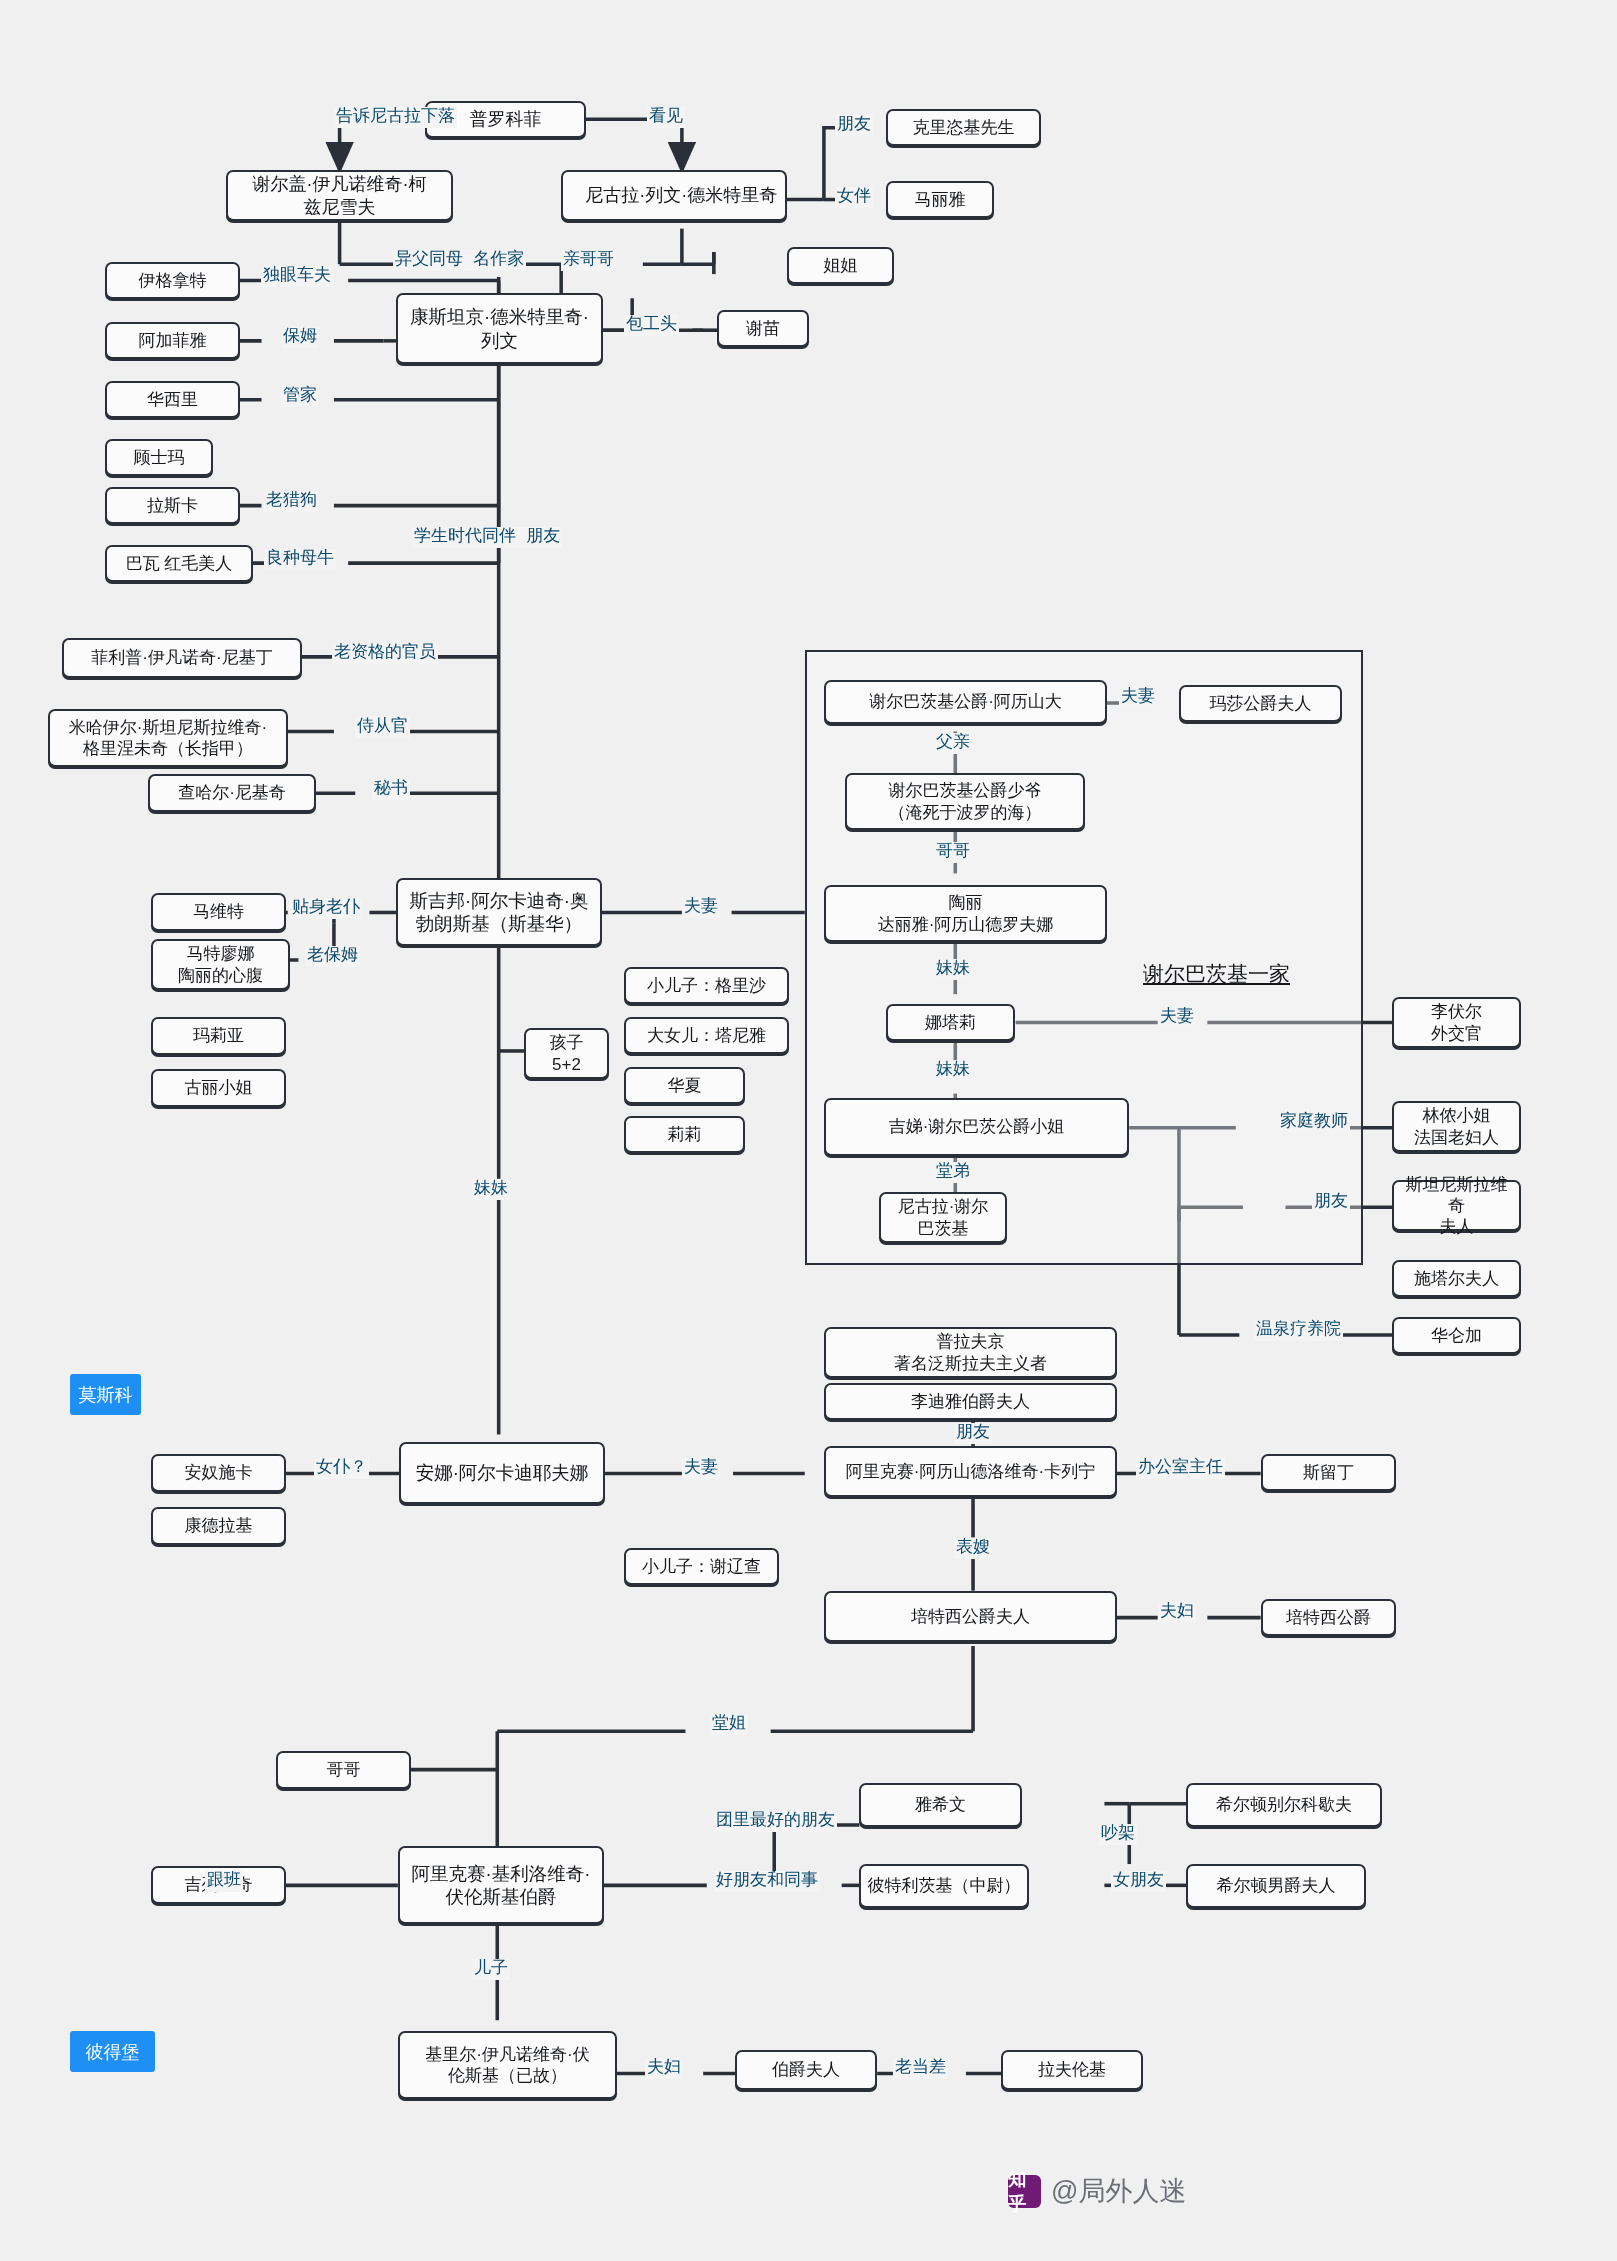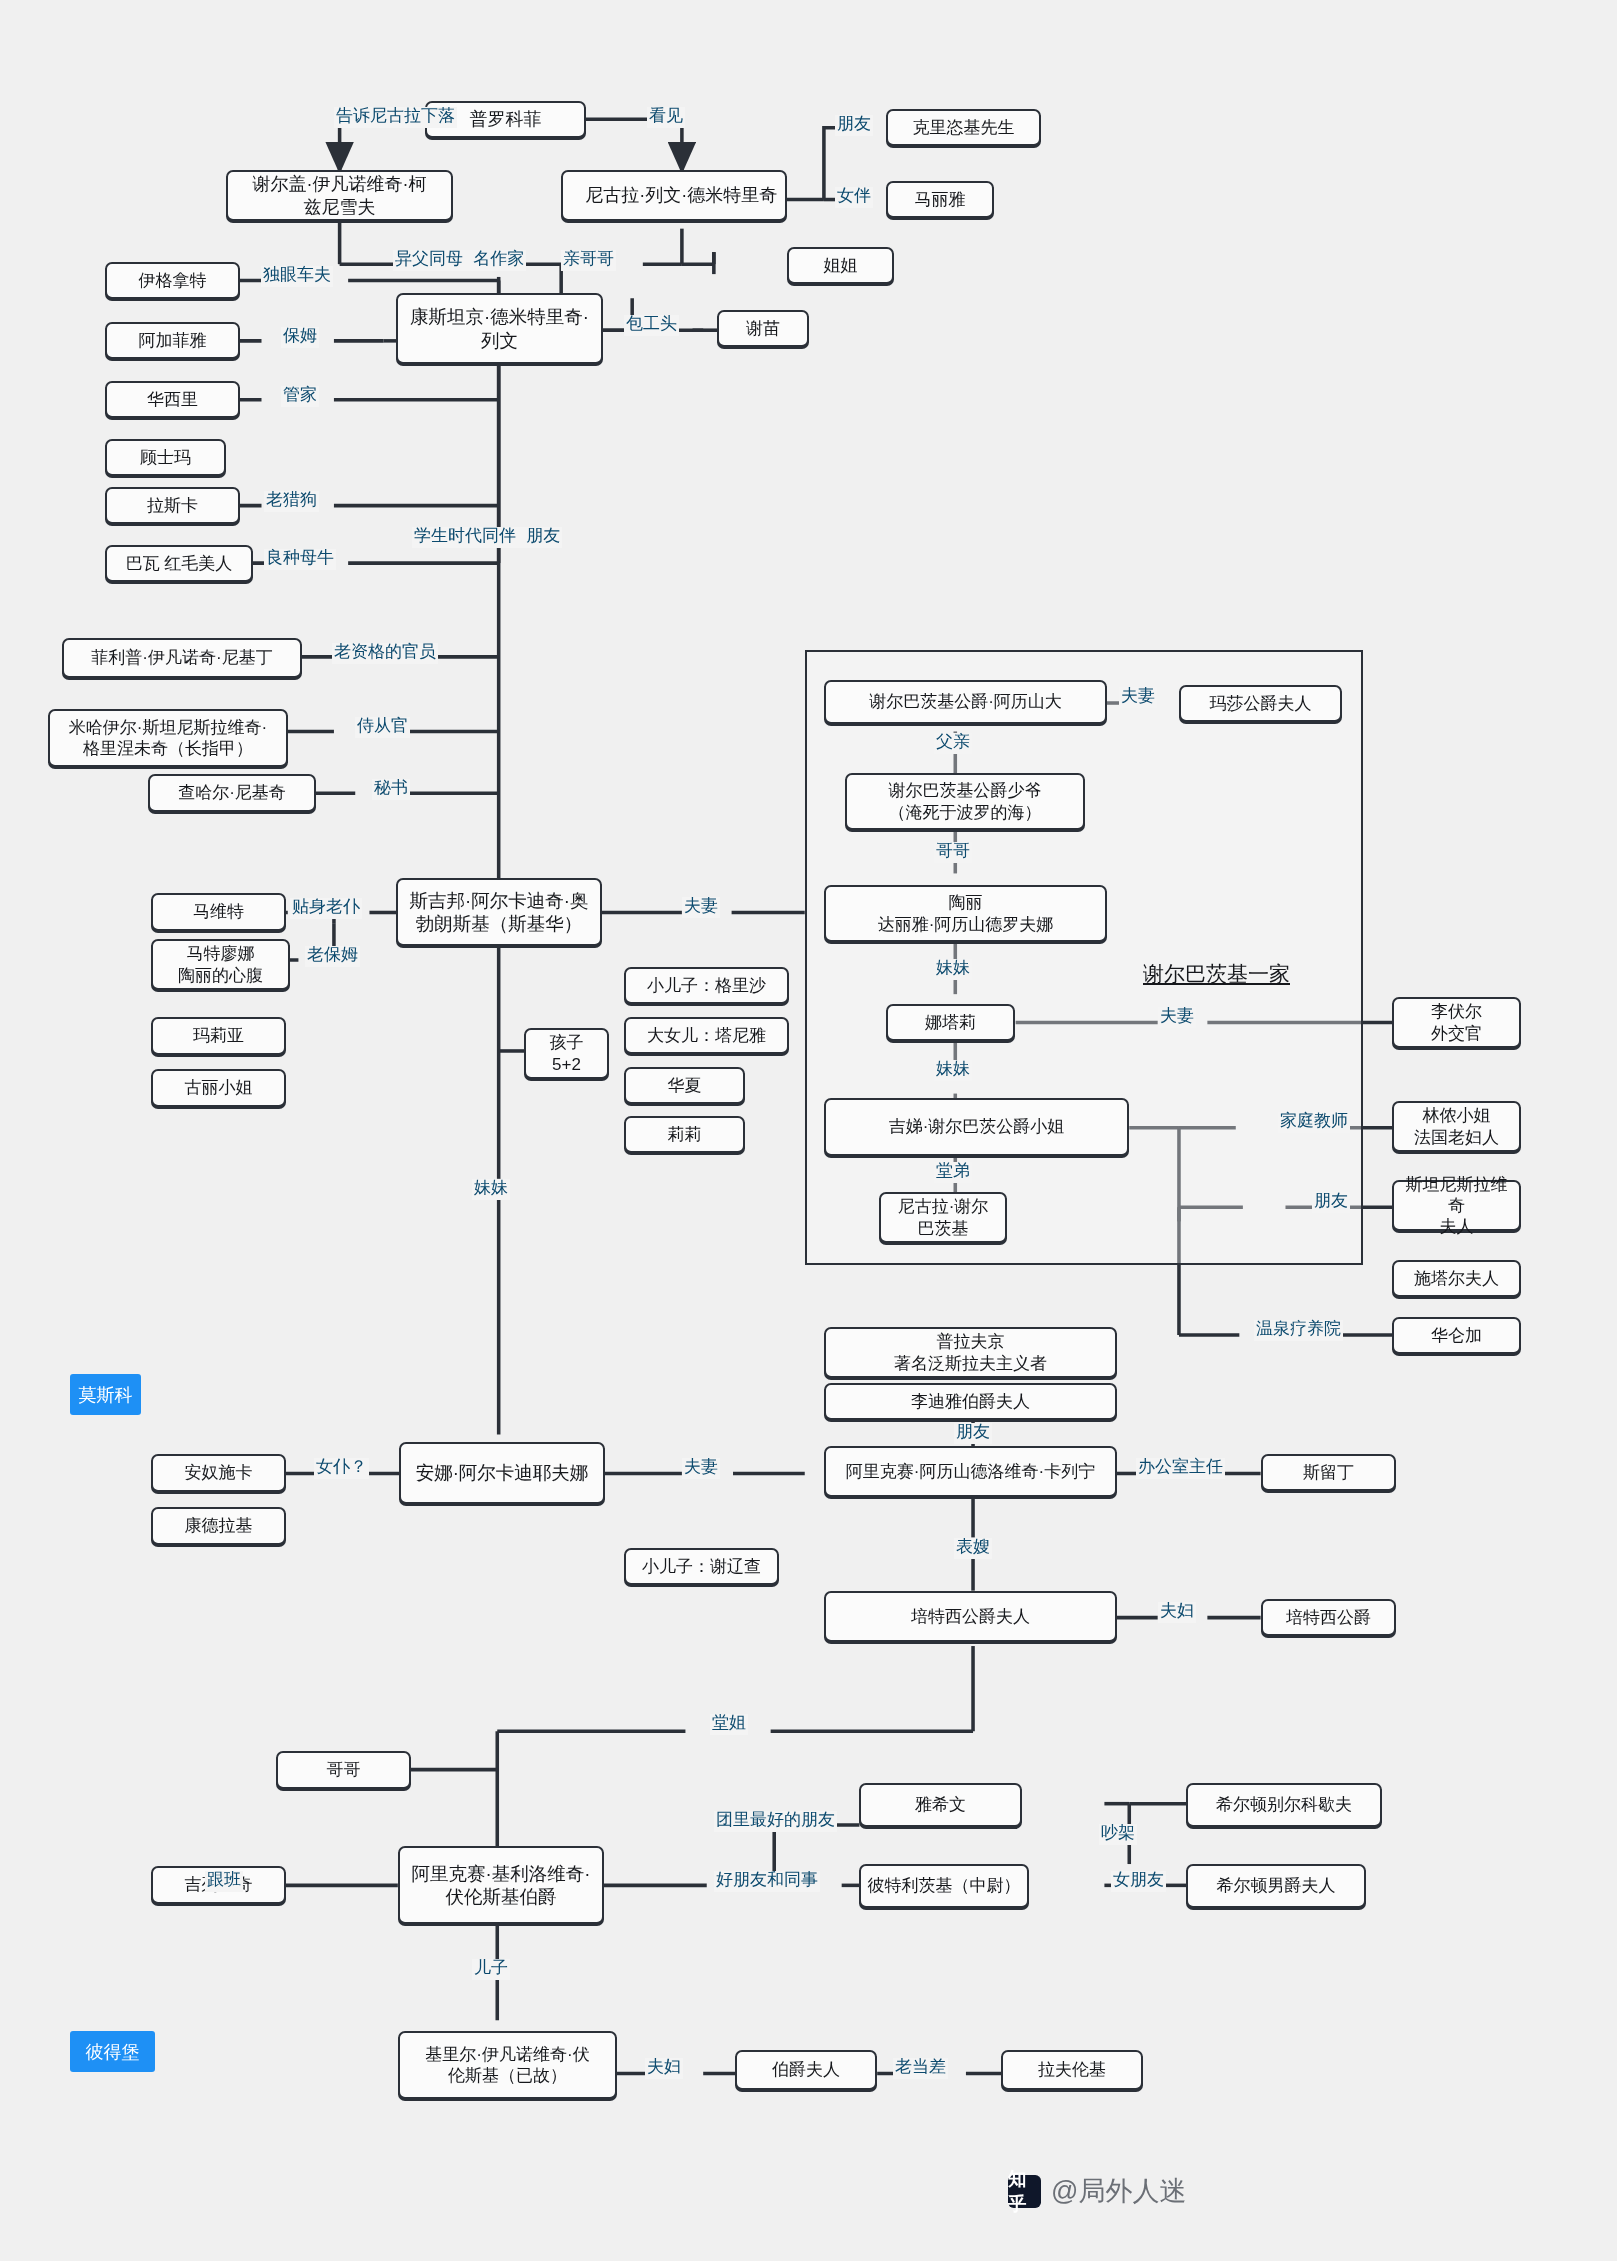--- a/index.html
+++ b/index.html
@@ -68,21 +68,21 @@
     z-index:4;
   }
   .watermark{
     position:absolute;
     display:flex;align-items:center;gap:10px;
     color:#6b6f76;font-size:27px;
     z-index:6;
   }
   .wm-logo{
     width:33px;height:33px;border-radius:5.7px;
-    background:#0f172a;color:#fff;font-size:18.5px;
+    background:#701a75;color:#fff;font-size:18.5px;
     display:flex;align-items:center;justify-content:center;
     font-weight:bold;
   }
 </style>
 </head>
 <body>
 
 <div id="canvas">
 
   <svg id="wires" viewBox="0 0 2278 3184">
@@ -252,21 +252,21 @@
   <div class="node sm" style="left:886px;top:109px;width:155px;height:37px;">克里恣基先生</div>
 
   <div class="node sm" style="left:886px;top:181px;width:108px;height:37px;">马丽雅</div>
 
   <div class="node sm" style="left:105px;top:262px;width:135px;height:37px;">伊格拿特</div>
 
   <div class="node sm" style="left:105px;top:322px;width:135px;height:37px;">阿加菲雅</div>
 
   <div class="node sm" style="left:105px;top:381px;width:135px;height:37px;">华西里</div>
 
-  <div class="node sm" style="left:105px;top:439px;width:121px;height:37px;">顾士玛</div>
+  <div class="node sm" style="left:105px;top:439px;width:108px;height:37px;">顾士玛</div>
 
   <div class="node sm" style="left:105px;top:487px;width:135px;height:37px;">拉斯卡</div>
 
   <div class="node sm" style="left:105px;top:545px;width:148px;height:37px;">巴瓦 红毛美人</div>
 
   <div class="node big" style="left:396px;top:293px;width:207px;height:71px;">康斯坦京·德米特里奇·
 列文</div>
 
   <div class="node sm" style="left:787px;top:247px;width:107px;height:37px;">姐姐</div>
 

